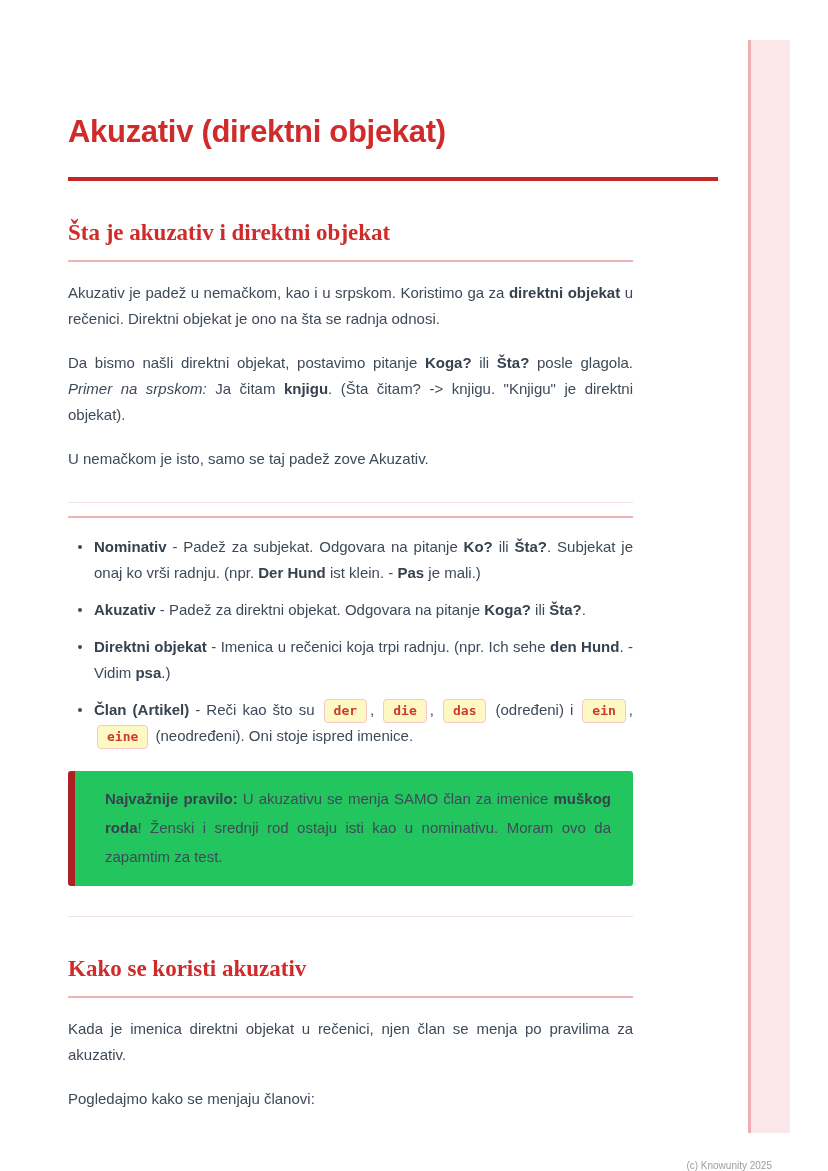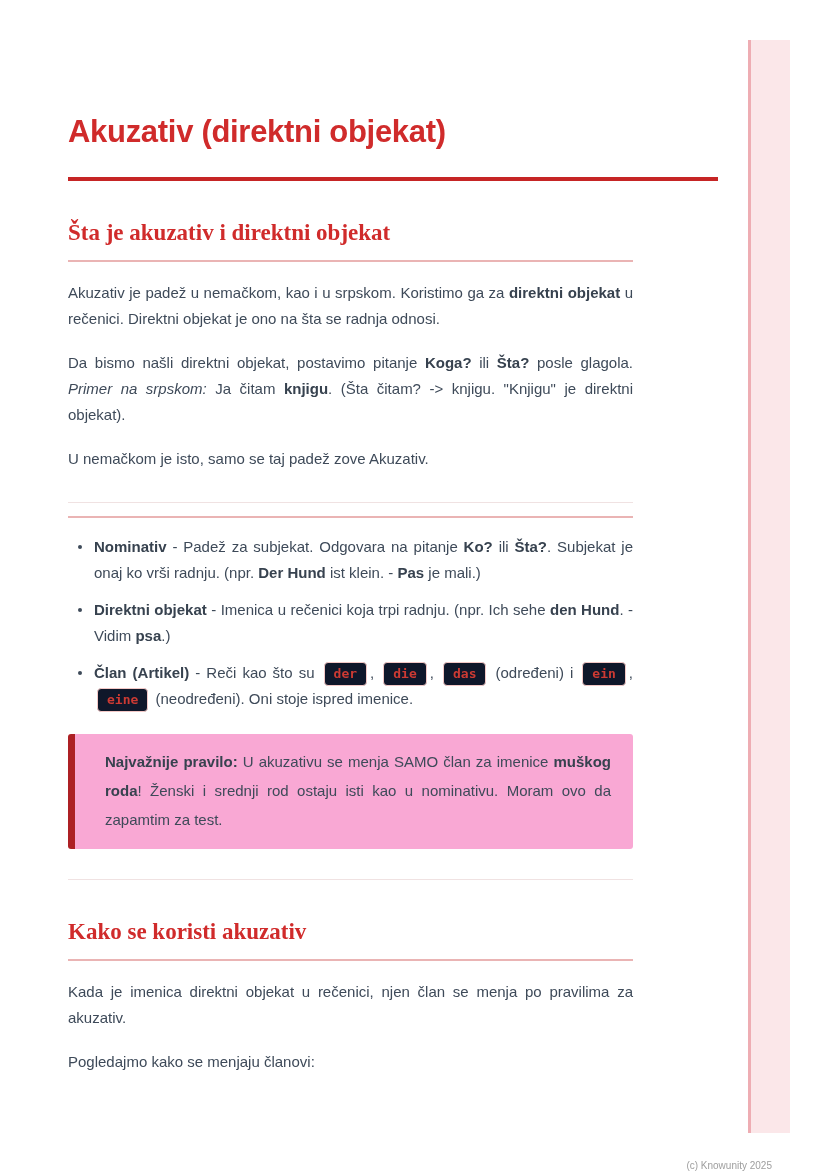--- a/index.html
+++ b/index.html
@@ -87,31 +87,31 @@
     border-radius: 50%;
     background: #3e4a59;
   }
 
   .chip {
     display: inline-block;
     font-family: "DejaVu Sans Mono", "Liberation Mono", monospace;
     font-size: 13px; line-height: 18px;
     font-weight: bold;
     color: #cc3a33;
-    background: #0f172a;
+    background: #fef9c3;
     border: 1px solid #f3c8c6;
     border-radius: 4px;
     padding: 2px 9px;
     margin: 0 3px;
     vertical-align: baseline;
   }
 
   .callout {
     margin-top: 22px;
-    background: #f9a8d4;
+    background: #22c55e;
     border-left: 7px solid #ad2024;
     border-radius: 3px;
     padding: 13px 22px 15px 30px;
   }
   .callout p {
     margin: 0;
     font-size: 15px; line-height: 29px;
     text-align: justify;
   }
 
@@ -140,20 +140,21 @@
     <p class="body-p"><span>Da bismo našli direktni objekat, postavimo pitanje </span><b>Koga?</b><span> ili </span><b>Šta?</b><span> posle glagola. </span><i>Primer na srpskom:</i><span> Ja čitam </span><b>knjigu</b><span>. (Šta čitam? -&gt; knjigu. "Knjigu" je direktni objekat).</span></p>
     <p class="body-p"><span>U nemačkom je isto, samo se taj padež zove Akuzativ.</span></p>
   </section>
 
   <div class="divider"></div>
 
   <section>
     <div class="h2-rule"></div>
     <ul class="bullets">
       <li><b>Nominativ</b><span> - Padež za subjekat. Odgovara na pitanje </span><b>Ko?</b><span> ili </span><b>Šta?</b><span>. Subjekat je onaj ko vrši radnju. (npr. </span><b>Der Hund</b><span> ist klein. - </span><b>Pas</b><span> je mali.)</span></li>
+      <li><b>Akuzativ</b><span> - Padež za direktni objekat. Odgovara na pitanje </span><b>Koga?</b><span> ili </span><b>Šta?</b><span>.</span></li>
       <li><b>Direktni objekat</b><span> - Imenica u rečenici koja trpi radnju. (npr. Ich sehe </span><b>den Hund</b><span>. - Vidim </span><b>psa</b><span>.)</span></li>
       <li><b>Član (Artikel)</b><span> - Reči kao što su </span><span class="chip">der</span><span>, </span><span class="chip">die</span><span>, </span><span class="chip">das</span><span> (određeni) i </span><span class="chip">ein</span><span>, </span><span class="chip">eine</span><span> (neodređeni). Oni stoje ispred imenice.</span></li>
     </ul>
     <div class="callout">
       <p><b>Najvažnije pravilo:</b><span> U akuzativu se menja SAMO član za imenice </span><b>muškog roda</b><span>! Ženski i srednji rod ostaju isti kao u nominativu. Moram ovo da zapamtim za test.</span></p>
     </div>
   </section>
 
   <div class="divider"></div>
 

